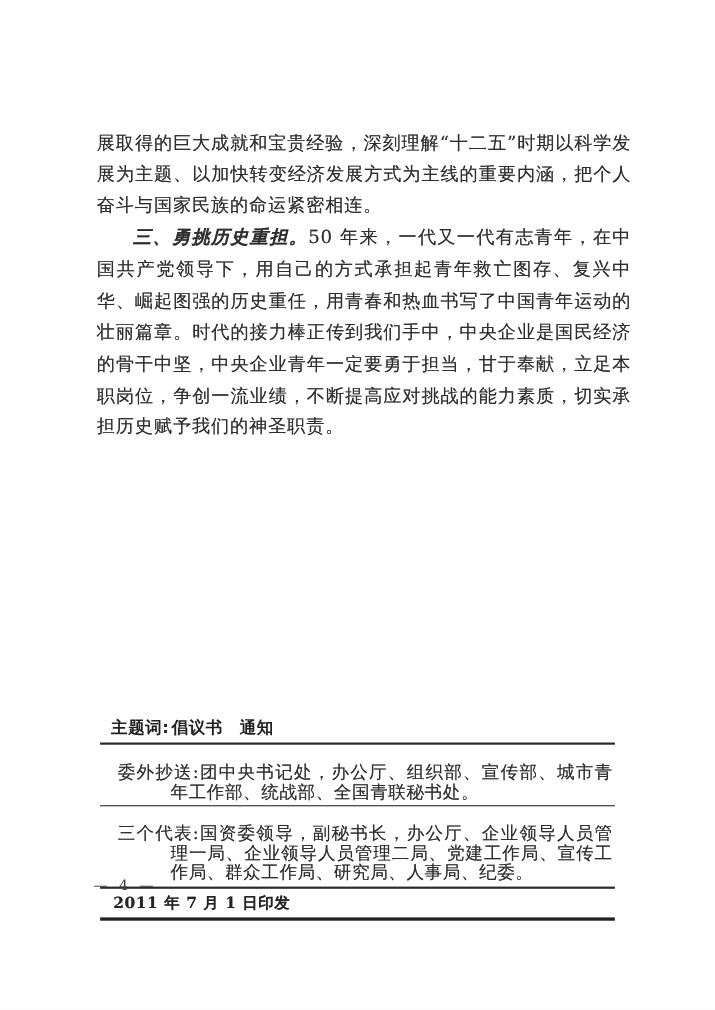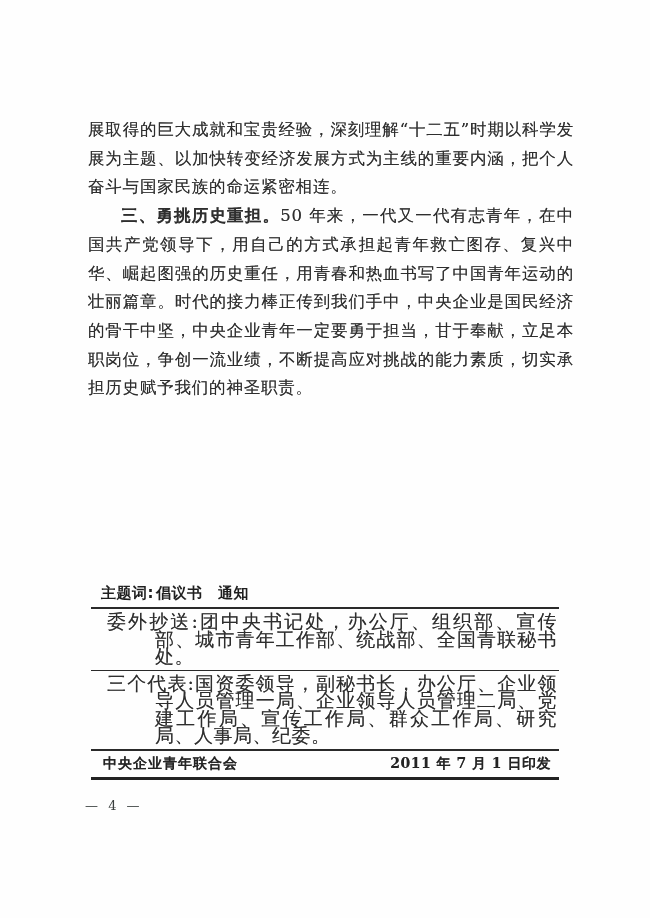--- a/index.html
+++ b/index.html
@@ -24,42 +24,42 @@
     margin:0;
     font-size:16.5px;
     line-height:28.7px;
     letter-spacing:0.8px;
     text-align:justify;
     text-justify:inter-character;
     color:#2e2e2e;
     text-shadow:0 0 0.5px rgba(20,20,20,.55);
   }
   .para.indent{ text-indent:2em; }
-  .para .lead{ font-weight:bold; }
+  .para .lead{ font-weight:bold;font-style:italic; }
   
   .tail-block{
     position:absolute;
-    left:91px; top:584px; width:468px;
+    left:91px; top:652px; width:468px;
   }
   .subject-row{
     height:25px;
     border-bottom:2px solid #2a2a2a;
     font-family:"DejaVu Sans", sans-serif;
     font-weight:bold;
     font-size:15px;
     letter-spacing:0.5px;
     color:#1f1f1f;
     padding-left:10px;
     box-sizing:border-box;
   }
   .subject-terms{ margin-left:2px; }
   .dist-row{
     margin:0;
-    padding:4px 2px 4px 0;
-    font-size:19px;
+    padding:16px 2px 4px 0;
+    font-size:16px;
     line-height:17.5px;
     letter-spacing:0.5px;
     text-align:justify;
     text-justify:inter-character;
     color:#2e2e2e;
     text-shadow:0 0 0.4px rgba(20,20,20,.5);
     padding-left:64px;
     text-indent:-48px;
     box-sizing:border-box;
   }
@@ -109,21 +109,20 @@
 
     <p class="dist-row external">
       <span>委外抄送:</span><span>团中央书记处，办公厅、组织部、宣传部、城市青年工作部、统战部、全国青联秘书处。</span>
     </p>
 
     <p class="dist-row internal">
       <span>三个代表:</span><span>国资委领导，副秘书长，办公厅、企业领导人员管理一局、企业领导人员管理二局、党建工作局、宣传工作局、群众工作局、研究局、人事局、纪委。</span>
     </p>
 
     <div class="footer-row">
-      <span class="footer-issuer">中央企业青年联合会</span>
       <span class="footer-date">2011 年 7 月 1 日印发</span>
     </div>
 
   </div>
 
   <div class="page-number">— 4 —</div>
 
 </div>
 
 </body></html>

